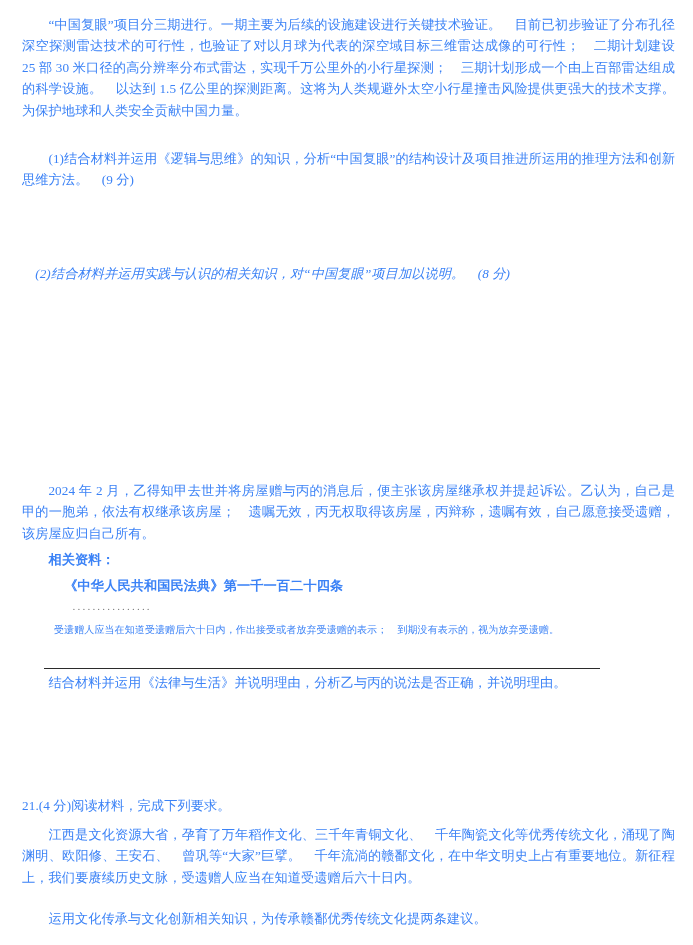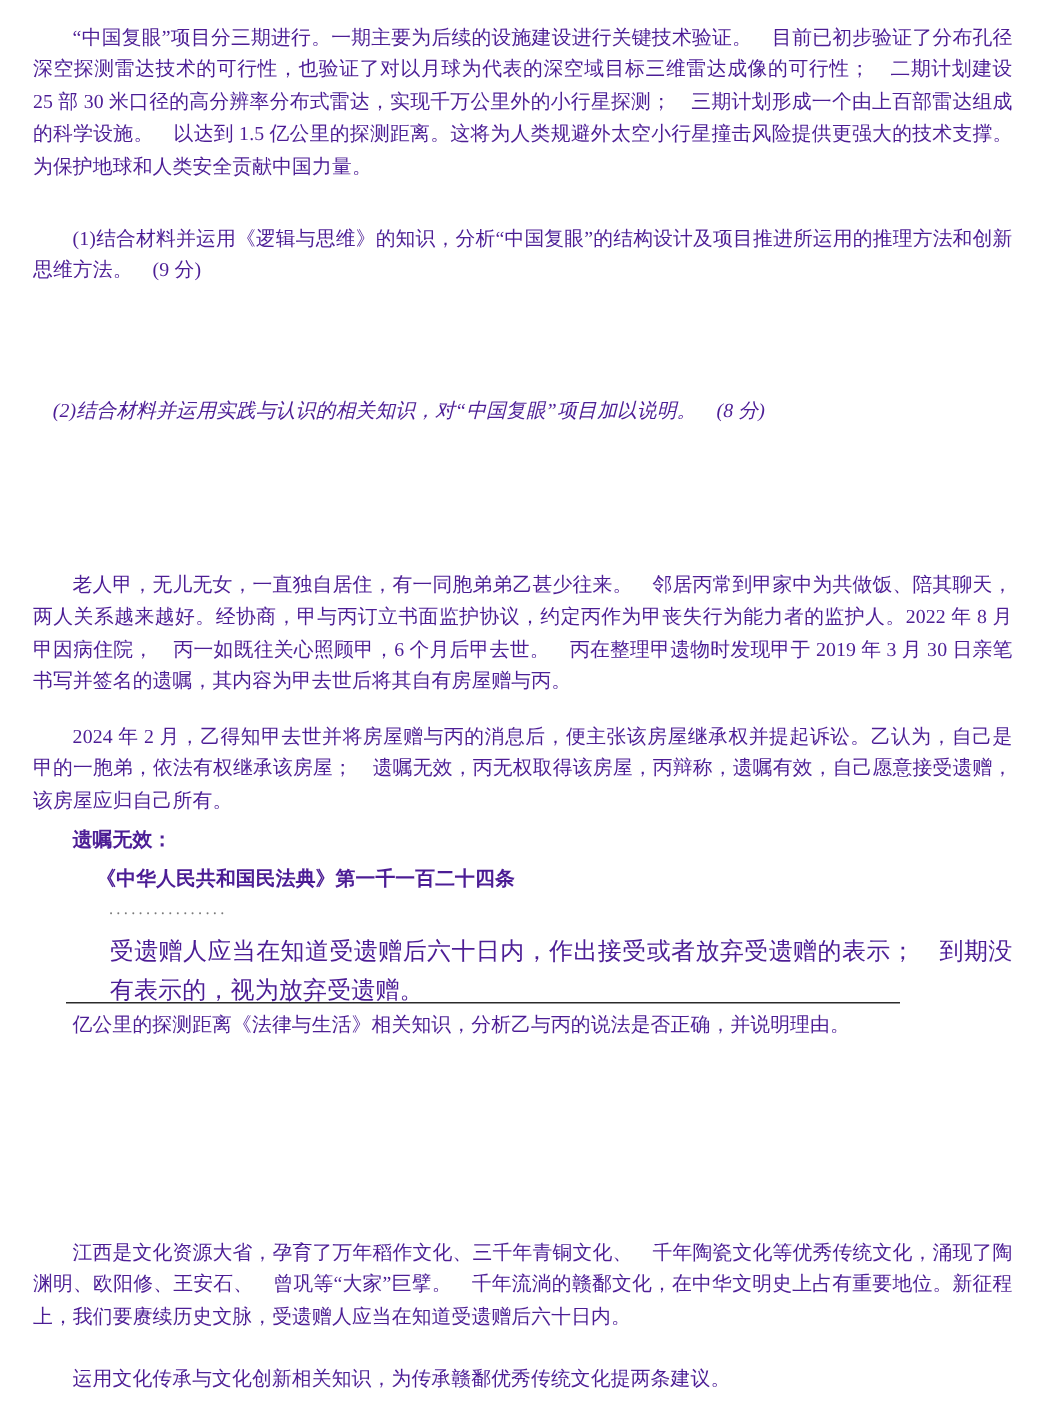--- a/index.html
+++ b/index.html
@@ -29,42 +29,42 @@
     width: 653px;
     box-sizing: border-box;
   }
   p {
     margin: 0;
     font-size: 13.2px;
     line-height: 1.62;
     text-align: justify;
     text-justify: inter-ideograph;
     letter-spacing: 0.1px;
-    color: #4c1d95;
+    color: #3b82f6;
   }
   .indent2 { text-indent: 2em; }
   .indent1 { text-indent: 1em; font-style: italic; }
   .noindent { text-indent: 0; }
   .bold { font-weight: bold; }
   .law-title {
     font-size: 13.2px;
     line-height: 1.6;
     margin-left: 3.2em;
     font-weight: bold;
   }
   .dots {
     margin-left: 4.6em;
     font-size: 11px;
     letter-spacing: 2.2px;
     color: #7a7a7a;
     line-height: 1.2;
   }
   .law-text {
     margin-left: 3.2em;
-    font-size: 16px;
+    font-size: 10px;
     line-height: 1.62;
     text-align: justify;
   }
   .underline-row {
     position: relative;
   }
   .rule {
     position: absolute;
     height: 1px;
     background: #2b2b2b;
@@ -81,49 +81,49 @@
 
   <div class="block" style="top: 148px;">
     <p class="indent2">(1)结合材料并运用《逻辑与思维》的知识，分析“中国复眼”的结构设计及项目推进所运用的推理方法和创新思维方法。　(9 分)</p>
   </div>
 
   <div class="block" style="top: 263px;">
     <p class="indent1">(2)结合材料并运用实践与认识的相关知识，对“中国复眼”项目加以说明。　(8 分)</p>
   </div>
 
 
-  <div class="block" style="top: 379px;">
-    <p class="indent2">老人甲，无儿无女，一直独自居住，有一同胞弟弟乙甚少往来。　邻居丙常到甲家中为共做饭、陪其聊天，两人关系越来越好。经协商，甲与丙订立书面监护协议，约定丙作为甲丧失行为能力者的监护人。2022 年 8 月甲因病住院，　丙一如既往关心照顾甲，6 个月后甲去世。　丙在整理甲遗物时发现甲于 2019 年 3 月 30 日亲笔书写并签名的遗嘱，其内容为甲去世后将其自有房屋赠与丙。</p>
-  </div>
 
   <div class="block" style="top: 480px;">
     <p class="indent2">2024 年 2 月，乙得知甲去世并将房屋赠与丙的消息后，便主张该房屋继承权并提起诉讼。乙认为，自己是甲的一胞弟，依法有权继承该房屋；　遗嘱无效，丙无权取得该房屋，丙辩称，遗嘱有效，自己愿意接受遗赠，该房屋应归自己所有。</p>
   </div>
 
   <div class="block" style="top: 549px;">
-    <p class="indent2 bold">遗嘱无效：</p>
+    <p class="indent2 bold">相关资料：</p>
   </div>
 
   <div class="block" style="top: 575px;">
     <p class="law-title">《中华人民共和国民法典》第一千一百二十四条</p>
   </div>
 
   <div class="block" style="top: 600px;">
     <p class="dots">................</p>
   </div>
 
   <div class="block underline-row" style="top: 622px;">
     <p class="law-text">受遗赠人应当在知道受遗赠后六十日内，作出接受或者放弃受遗赠的表示；　到期没有表示的，视为放弃受遗赠。</p>
     <div class="rule" style="left: 22px; top: 46px; width: 556px;"></div>
   </div>
 
   <div class="block" style="top: 672px;">
-    <p class="indent2">亿公里的探测距离《法律与生活》相关知识，分析乙与丙的说法是否正确，并说明理由。</p>
+    <p class="indent2">结合材料并运用《法律与生活》并说明理由，分析乙与丙的说法是否正确，并说明理由。</p>
   </div>
 
+  <div class="block" style="top: 795px;">
+    <p class="noindent">21.(4 分)阅读材料，完成下列要求。</p>
+  </div>
 
   <div class="block" style="top: 824px;">
     <p class="indent2">江西是文化资源大省，孕育了万年稻作文化、三千年青铜文化、　千年陶瓷文化等优秀传统文化，涌现了陶渊明、欧阳修、王安石、　曾巩等“大家”巨擘。　千年流淌的赣鄱文化，在中华文明史上占有重要地位。新征程上，我们要赓续历史文脉，受遗赠人应当在知道受遗赠后六十日内。</p>
   </div>
 
   <div class="block" style="top: 908px;">
     <p class="indent2">运用文化传承与文化创新相关知识，为传承赣鄱优秀传统文化提两条建议。</p>
   </div>
 
 </div>

